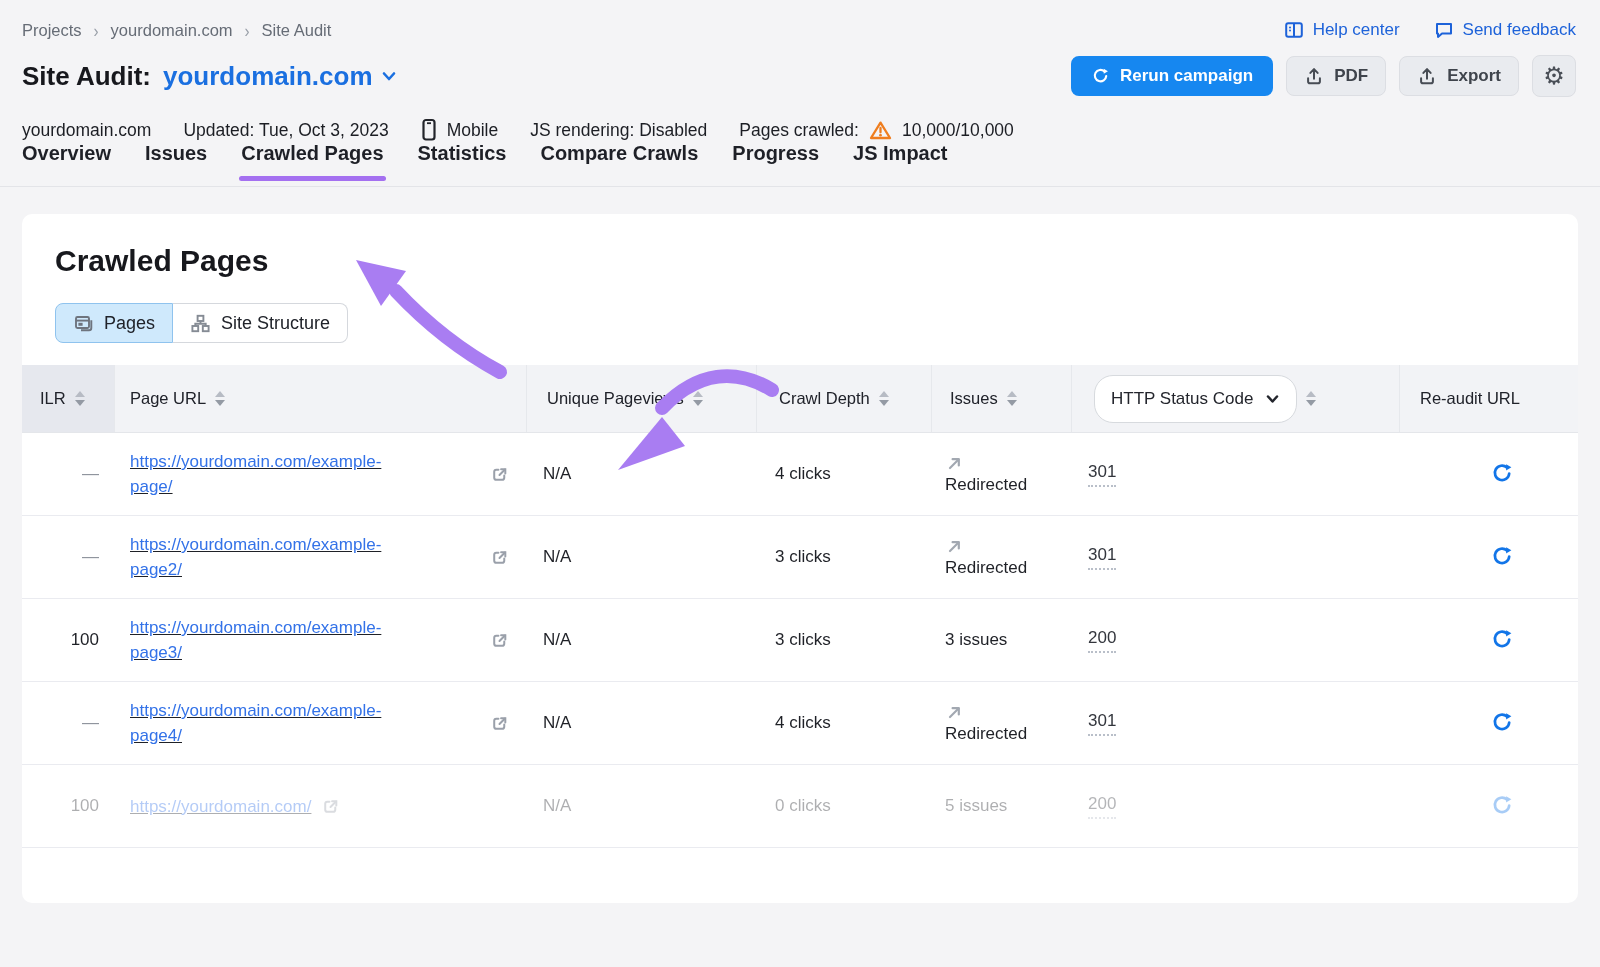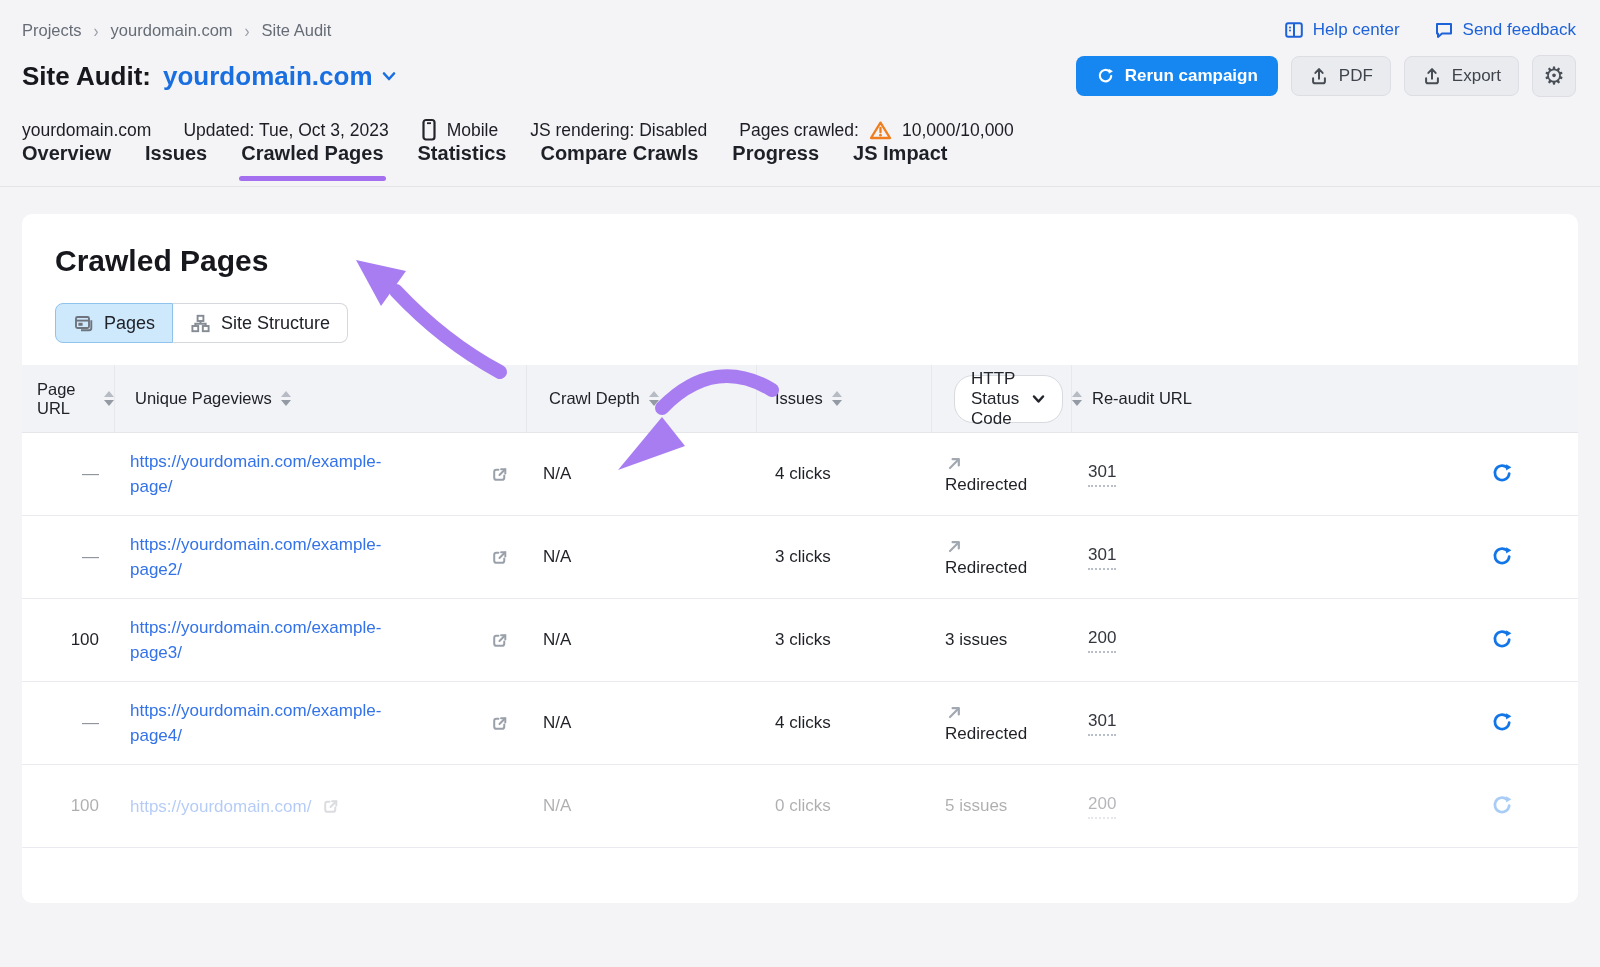--- a/index.html
+++ b/index.html
@@ -18,21 +18,21 @@
   .toplinks{display:flex;align-items:center;gap:34px;}
   .toplink{display:flex;align-items:flex-start;gap:9px;color:#1d62d9;font-size:17px;cursor:pointer;}
   
   .titlerow{padding:14px 24px 0 22px;display:flex;justify-content:space-between;align-items:center;height:44px;}
   .title-left{display:flex;align-items:baseline;gap:12px;}
   .title-main{font-size:26px;font-weight:700;color:#17181d;}
   .title-domain{font-size:26px;font-weight:700;color:#1a6fe0;display:flex;align-items:center;gap:8px;cursor:pointer;}
   .btns{display:flex;align-items:center;gap:13px;}
   .btn{height:40px;border-radius:8px;display:flex;align-items:center;gap:10px;font-size:17px;cursor:pointer;box-sizing:border-box;}
   .btn-primary{background:#1687f0;color:#fff;font-weight:700;padding:0 20px;}
-  .btn-gray{background:#e9ebef;color:#3f444c;font-weight:400;padding:0 17px;border:1px solid #dcdee3;}
+  .btn-gray{background:#e9ebef;color:#3f444c;font-weight:700;padding:0 17px;border:1px solid #dcdee3;}
   .btn-icon{width:42px;justify-content:center;padding:0;background:#e9ebef;border:1px solid #dcdee3;border-radius:8px;height:40px;display:flex;align-items:center;cursor:pointer;}
   .gear{font-size:24px;color:#4a4f57;line-height:1;}
   
   .metarow{padding:20px 24px 0 22px;display:flex;align-items:center;gap:32px;font-size:17.5px;color:#1c1e24;}
   .meta-item{display:flex;align-items:center;gap:10px;}
   
   .tabsrow{padding:0 0 0 22px;display:flex;gap:34px;font-size:20px;font-weight:600;color:#1e2027;}
   .tab{position:relative;cursor:pointer;white-space:nowrap;}
   .tab.active::after{content:"";position:absolute;left:-2px;right:-2px;top:calc(100% + 11px);height:5px;border-radius:3px;background:#a470f0;}
   .tabs-divider{margin-top:21px;border-bottom:1px solid #e3e4e8;width:1600px;}
@@ -66,21 +66,21 @@
   .th-http{padding-left:22px;}
   .th-re{padding-left:20px;}
   .sort{display:inline-flex;flex-direction:column;gap:2.5px;margin-left:9px;cursor:pointer;}
   .tri-up{width:0;height:0;border-left:5px solid transparent;border-right:5px solid transparent;border-bottom:6px solid #b7bbc4;}
   .tri-down{width:0;height:0;border-left:5px solid transparent;border-right:5px solid transparent;border-top:6px solid #949aa4;}
   .pill{height:48px;border:1px solid #d7dade;border-radius:19px;background:#fff;display:inline-flex;align-items:center;gap:12px;padding:0 16px;font-size:17px;color:#23252c;cursor:pointer;box-sizing:border-box;}
   .tr{height:82px;border-bottom:1px solid #eaebf0;align-items:center;}
   .td{font-size:17px;color:#1f2127;box-sizing:border-box;}
   .td-ilr{text-align:right;padding-right:16px;}
   .ilr-dim{color:#8d939c;}
-  .td-url{padding-left:15px;display:flex;align-items:center;}
+  .td-url{padding-left:15px;display:flex;align-items:center;text-decoration:underline;}
   .url{color:#3372e8;line-height:25px;cursor:pointer;text-decoration:none;display:block;width:352px;}
   .url span{display:block;}
   .tr.single .url{width:auto;}
   .tr.single .url span{display:inline;}
   .ext{margin-left:8px;display:inline-flex;cursor:pointer;}
   .tr.single .ext{margin-left:10px;}
   .td-up{padding-left:16px;}
   .td-cd{padding-left:18px;}
   .td-issues{padding-left:13px;display:flex;flex-direction:column;justify-content:center;gap:3px;}
   .redir-icon{display:inline-flex;height:18px;}
@@ -234,20 +234,27 @@
             <path d="M10.5 8 V10.7 M5.3 13 V10.7 H15.7 V13"></path>
           </svg>
       </span>
       <span>Site Structure</span>
     </div>
   </div>
 
 
   <div class="table">
     <div class="thead">
+      <div class="th th-ilr">
+        <span>ILR</span>
+        <span class="sort">
+            <i class="tri-up"></i>
+            <i class="tri-down"></i>
+          </span>
+      </div>
       <div class="th th-url">
         <span>Page URL</span>
         <span class="sort">
             <i class="tri-up"></i>
             <i class="tri-down"></i>
           </span>
       </div>
       <div class="th th-up">
         <span>Unique Pageviews</span>
         <span class="sort">

